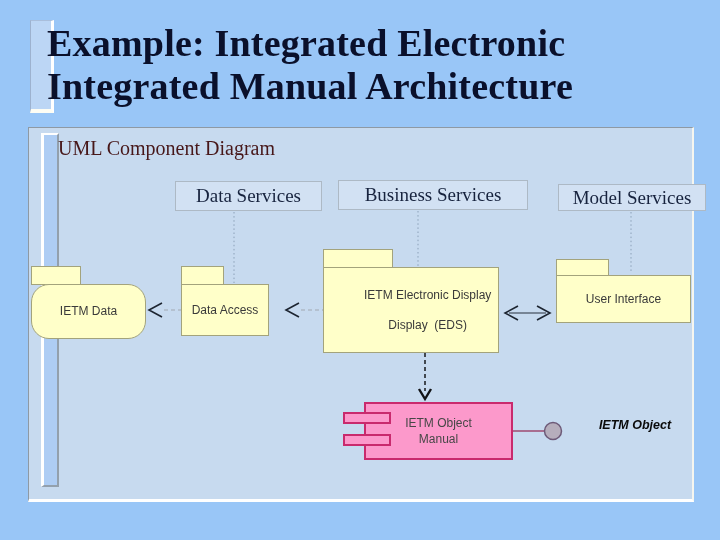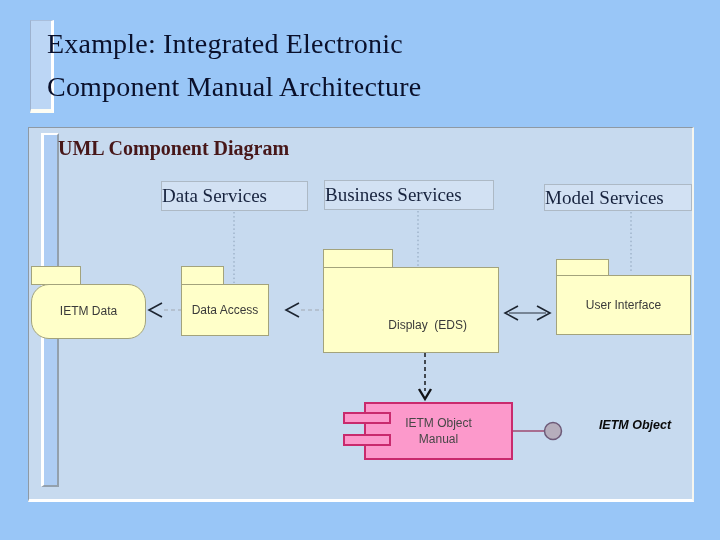--- a/index.html
+++ b/index.html
@@ -10,52 +10,52 @@
   }
   
   .title-accent{
     position:absolute; left:30px; top:20px; width:20px; height:88px;
     background:#bcd6f5;
     border-left:1px solid #9db2cf; border-top:1px solid #a9bedb;
     border-right:3px solid #ffffff; border-bottom:4px solid #fdfdf4;
   }
   .slide-title{
     position:absolute; left:47px; top:22px; margin:0;
-    font-family:"Liberation Serif", serif; font-weight:400;
-    font-size:28px; line-height:43px; color:var(--title-color);
+    font-family:"Liberation Serif", serif; font-weight:700;
+    font-size:38px; line-height:43px; color:var(--title-color);
     white-space:nowrap; letter-spacing:.2px;
   }
   
   .panel{
     position:absolute; left:28px; top:127px; width:663px; height:371px;
     background:var(--panel-bg);
     border-top:1px solid #8e99a4; border-left:1px solid #8e99a4;
     border-right:2px solid #f6f6ef; border-bottom:3px solid #ffffff;
   }
   .panel-accent{
     position:absolute; left:12px; top:5px; width:13px; height:350px;
     background:#aecdf4;
     border-left:3px solid #ffffff; border-top:2px solid #ffffff;
     border-right:2px solid #93a0ad; border-bottom:2px solid #93a0ad;
     z-index:1;
   }
   .heading{
     position:absolute; left:29px; top:9px; z-index:3;
-    font-family:"Liberation Serif", serif; font-weight:700;
+    font-family:"Liberation Serif", serif; font-weight:400;
     font-size:20px; color:var(--heading-color); white-space:nowrap;
   }
   .tier{
     position:absolute; z-index:3; box-sizing:border-box;
     background:var(--tier-box-bg); border:1px solid #adb9c5;
-    display:flex; align-items:center; justify-content:flex-start;
+    display:flex; align-items:center; justify-content:center;
     font-family:"Liberation Serif", serif; font-size:19px;
-    color:var(--tier-text-color); white-space:nowrap;
+    color:var(--tier-text-color); white-space:nowrap;margin-left:14px;
   }
   .tier-data{left:132px; top:53px; width:147px; height:30px;}
-  .tier-business{left:295px; top:52px; width:170px; height:30px;}
+  .tier-business{left:295px; top:52px; width:190px; height:30px;}
   .tier-user{left:515px; top:56px; width:148px; height:27px;}
   
   .connectors{position:absolute; left:0; top:0; width:663px; height:371px; z-index:2;}
   .dotted{stroke:#8ba0b8; stroke-width:1; stroke-dasharray:1.5 2.6; fill:none;}
   .ddash{stroke:#aeb9c6; stroke-width:1.3; stroke-dasharray:4 3; fill:none;}
   .head{stroke:#1c2430; stroke-width:1.6; fill:none;}
   .solid{stroke:#5c6878; stroke-width:1.3; fill:none;}
   .vdash{stroke:#17191d; stroke-width:1.5; stroke-dasharray:4 3; fill:none;}
   .vhead{stroke:#111317; stroke-width:2.4; fill:none;}
   .lolli-line{stroke:#9e4a70; stroke-width:1.5; fill:none;}
@@ -97,21 +97,21 @@
 </style>
 </head>
 <body>
 
 <div class="slide">
 
   <div class="title-accent"></div>
 
   <h1 class="slide-title">
     <div>Example: Integrated Electronic</div>
-    <div>Component Manual Architecture</div>
+    <div>Integrated Manual Architecture</div>
   </h1>
 
   <div class="panel">
 
     <div class="panel-accent"></div>
 
     <div class="heading">UML Component Diagram</div>
 
     <div class="tier tier-data">
       <span>Data Services</span>
@@ -167,29 +167,29 @@
       <div class="pkg-tab" style="left:152px; top:138px; width:43px; height:19px;"></div>
       <div class="pkg-body" style="left:152px; top:156px; width:88px; height:52px;">
         <span class="pkg-label">Data Access</span>
       </div>
     </div>
 
     <div class="pkg">
       <div class="pkg-tab" style="left:294px; top:121px; width:70px; height:19px;"></div>
       <div class="pkg-body top-align" style="left:294px; top:139px; width:176px; height:86px; padding-top:5px;">
         <span class="pkg-label">
-          <br>
+          <span>IETM Electronic Display</span><br>
           <span>Display  (EDS)</span>
         </span>
       </div>
     </div>
 
     <div class="pkg">
       <div class="pkg-tab" style="left:527px; top:131px; width:53px; height:17px;"></div>
-      <div class="pkg-body" style="left:527px; top:147px; width:135px; height:60px;">
+      <div class="pkg-body" style="left:527px; top:147px; width:135px; height:48px;">
         <span class="pkg-label">User Interface</span>
       </div>
     </div>
 
     <div class="component">
       <div class="port port-1"></div>
       <div class="port port-2"></div>
       <div class="comp-label">
         <span>IETM Object</span>
         <span>Manual</span>

